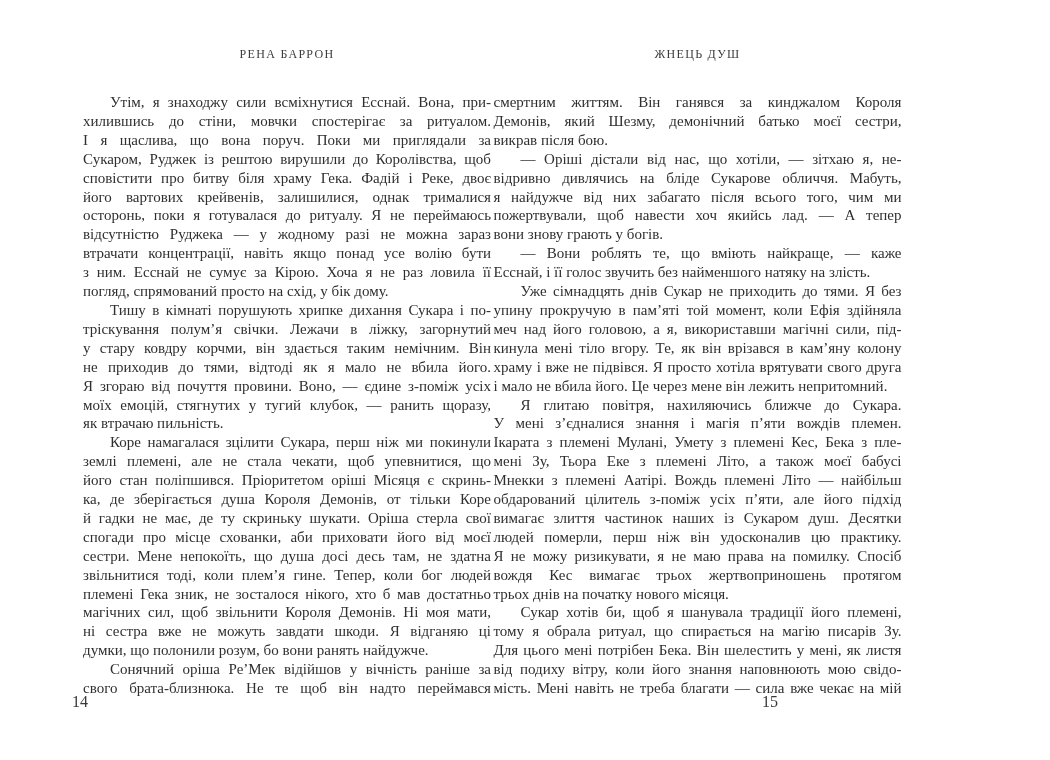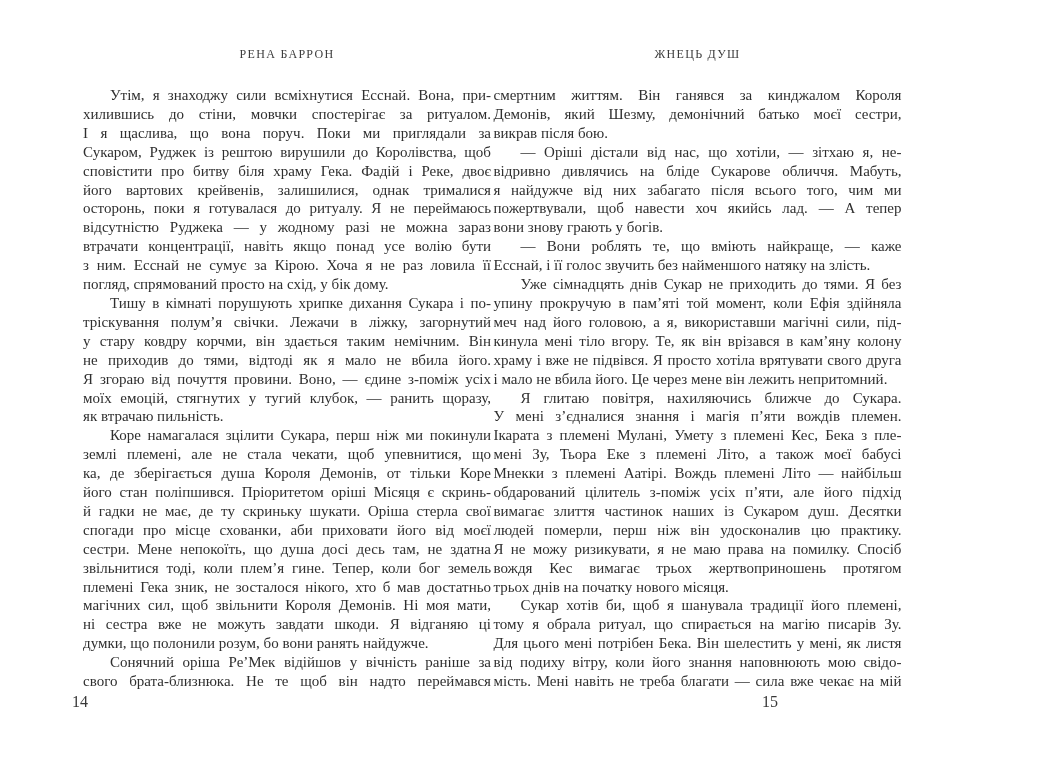--- a/index.html
+++ b/index.html
@@ -32,21 +32,21 @@
     width: 408px;
     text-align: center;
     font-size: 12px;
     letter-spacing: 1.3px;
     color: #3b3b3b;
   }
   .page.left  .running-head { left: 83px; }
   .page.right .running-head { left: 67px; }
   .page-body {
     position: absolute;
-    top: 86px;
+    top: 93px;
     width: 408px;
     font-size: 15px;
     line-height: 18.9px;
     color: #2f2f2f;
   }
   .page.left  .page-body { left: 83px; }
   .page.right .page-body { left: 67px; }
   .para { margin: 0; padding: 0; }
   .line { text-align: left; white-space: normal; }
   .line.fill {
@@ -90,26 +90,26 @@
           <div class="line fill">тріскування полум’я свічки. Лежачи в ліжку, загорнутий</div>
           <div class="line fill">у стару ковдру корчми, він здається таким немічним. Він</div>
           <div class="line fill">не приходив до тями, відтоді як я мало не вбила його.</div>
           <div class="line fill">Я згораю від почуття провини. Воно, — єдине з-поміж усіх</div>
           <div class="line fill">моїх емоцій, стягнутих у тугий клубок, — ранить щоразу,</div>
           <div class="line">як втрачаю пильність.</div>
         </div>
         <div class="para">
           <div class="line fill first">Коре намагалася зцілити Сукара, перш ніж ми покинули</div>
           <div class="line fill">землі племені, але не стала чекати, щоб упевнитися, що</div>
+          <div class="line fill">його стан поліпшився. Пріоритетом оріші Місяця є скринь-</div>
           <div class="line fill">ка, де зберігається душа Короля Демонів, от тільки Коре</div>
-          <div class="line fill">його стан поліпшився. Пріоритетом оріші Місяця є скринь-</div>
           <div class="line fill">й гадки не має, де ту скриньку шукати. Оріша стерла свої</div>
           <div class="line fill">спогади про місце схованки, аби приховати його від моєї</div>
           <div class="line fill">сестри. Мене непокоїть, що душа досі десь там, не здатна</div>
-          <div class="line fill">звільнитися тоді, коли плем’я гине. Тепер, коли бог земель</div>
+          <div class="line fill">звільнитися тоді, коли плем’я гине. Тепер, коли бог людей</div>
           <div class="line fill">племені Гека зник, не зосталося нікого, хто б мав достатньо</div>
           <div class="line fill">магічних сил, щоб звільнити Короля Демонів. Ні моя мати,</div>
           <div class="line fill">ні сестра вже не можуть завдати шкоди. Я відганяю ці</div>
           <div class="line">думки, що полонили розум, бо вони ранять найдужче.</div>
         </div>
         <div class="para">
           <div class="line fill first">Сонячний оріша Ре’Мек відійшов у вічність раніше за</div>
           <div class="line fill">свого брата-близнюка. Не те щоб він надто переймався</div>
         </div>
       </div>

